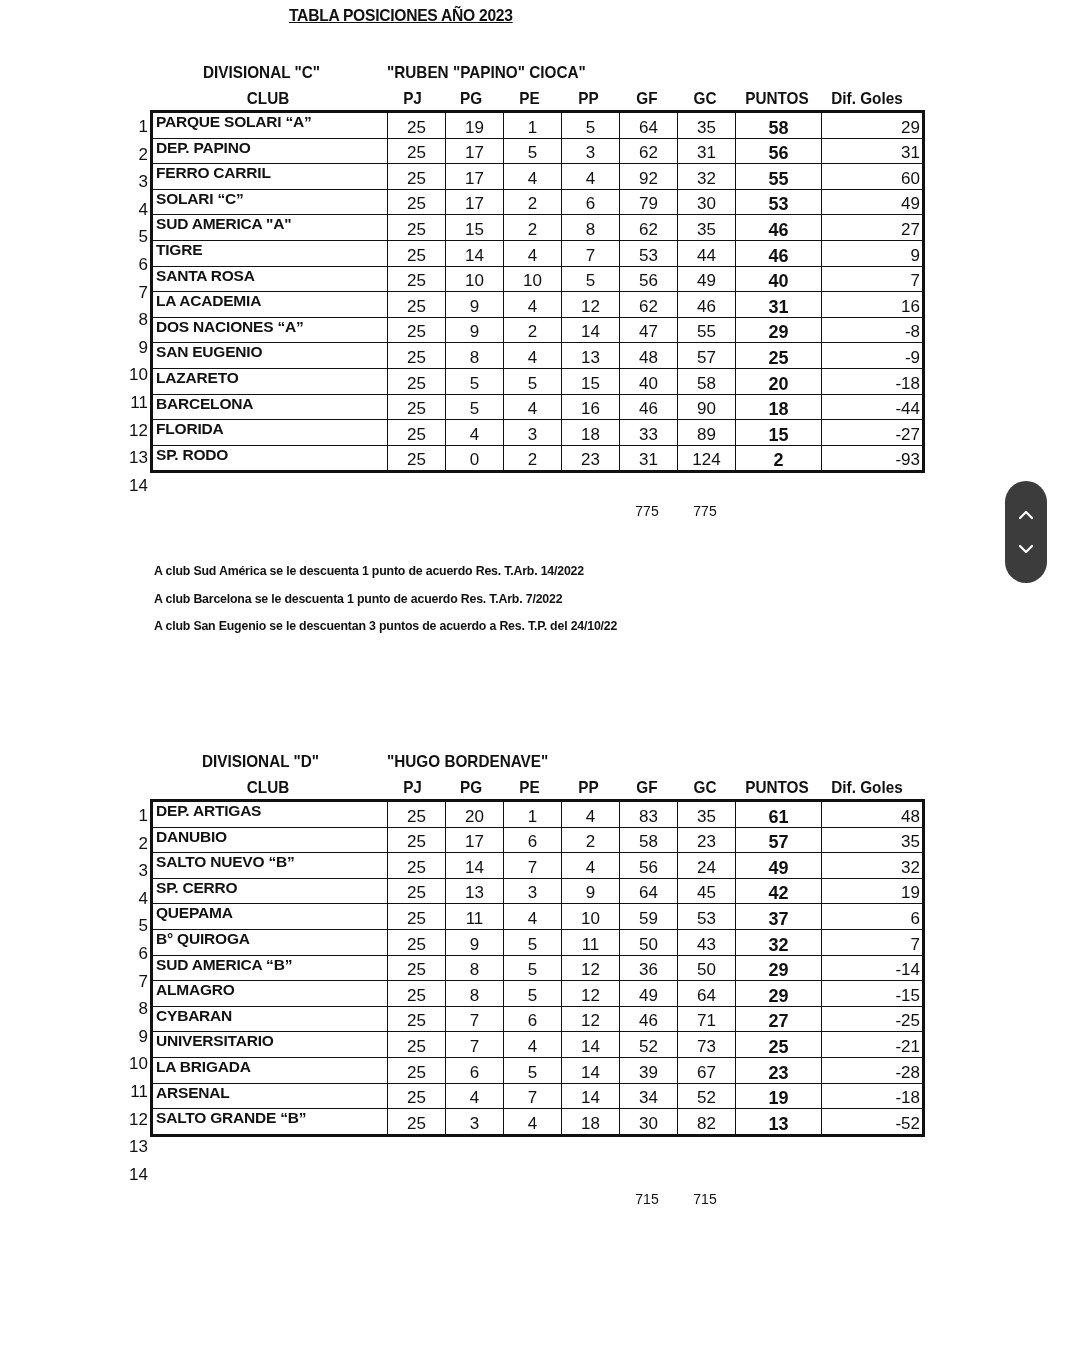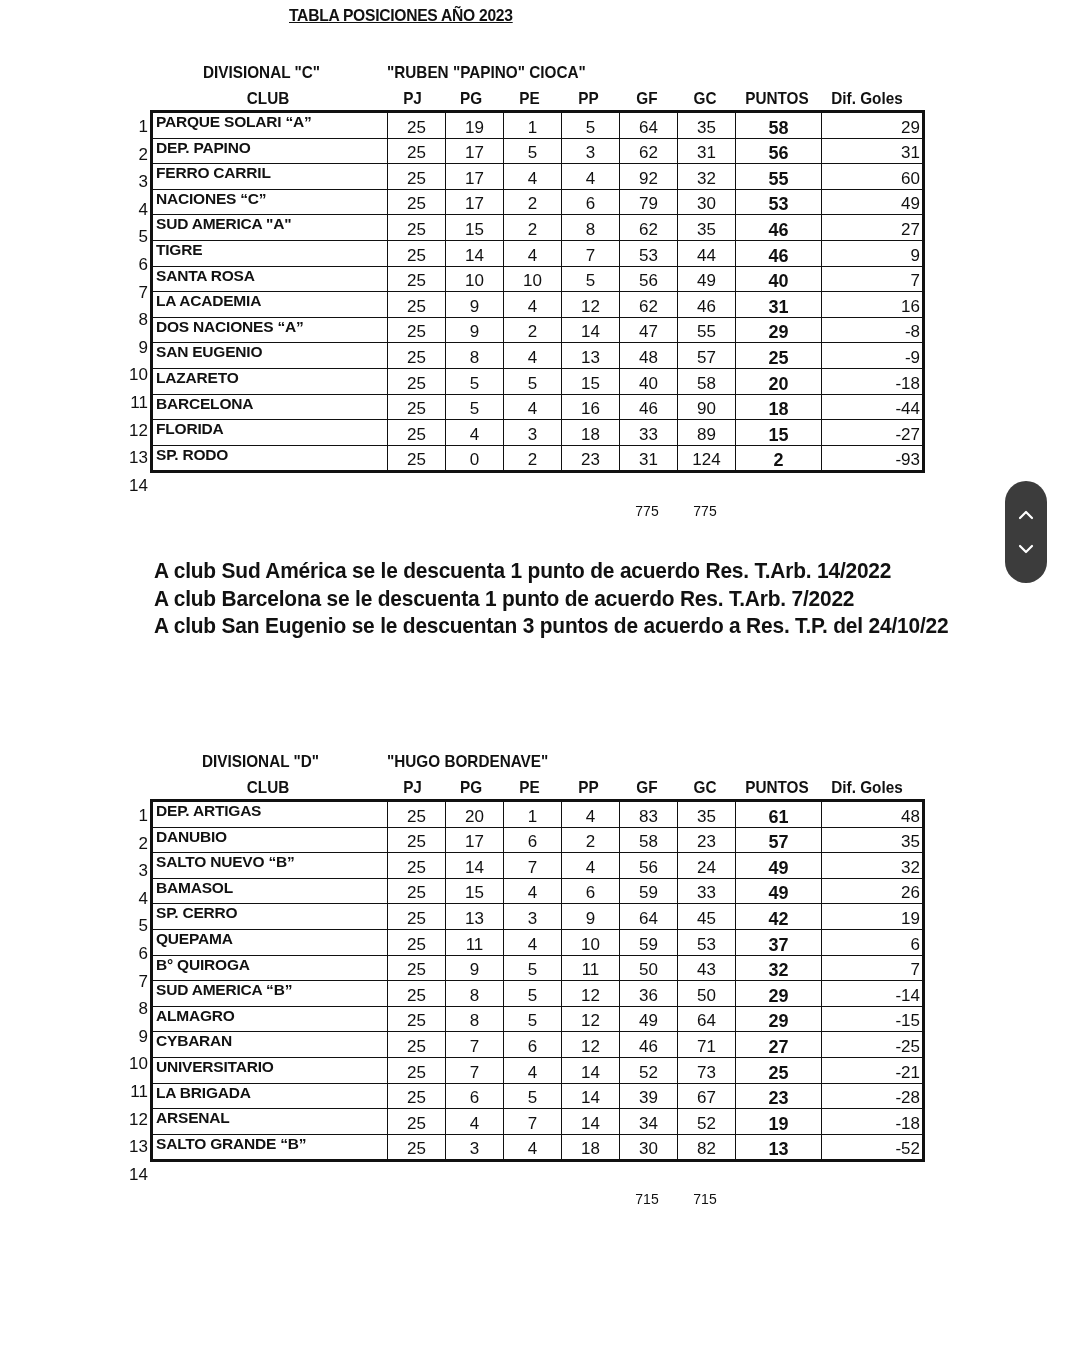--- a/index.html
+++ b/index.html
@@ -29,21 +29,21 @@
     table.std td.club {
       width: 231px; text-align: left; font-weight: bold; font-size: 15.5px; vertical-align: top;
       padding-left: 3px; line-height: 18px; letter-spacing: -0.2px;
     }
     table.std td.n { width: 57px; font-stretch: condensed; }
     table.std td.pts { width: 85px; font-weight: bold; font-size: 18px; }
     table.std td.dif { width: 98px; text-align: right; padding-right: 2px; }
     .rank-col { position: absolute; left: 118px; width: 30px; font-family: "Liberation Sans", sans-serif; }
     .rank { height: 27.6px; text-align: right; font-size: 17px; line-height: 34px; }
     .totals { position: absolute; font-family: "Liberation Sans", sans-serif; font-size: 14px; text-align: center; width: 58px; }
-    .notes { position: absolute; left: 154px; top: 557px; font-family: "Liberation Sans", sans-serif; font-weight: bold; font-size: 22px; letter-spacing: -0.2px; }
+    .notes { position: absolute; left: 154px; top: 557px; font-family: "Liberation Sans", sans-serif; font-weight: bold; font-size: 13px; letter-spacing: -0.2px; }
     .note { height: 27.5px; line-height: 27.5px; white-space: nowrap; transform: scaleX(0.95); transform-origin: left center; }
     .scroll-ctrl {
       position: absolute; left: 1005px; top: 481px; width: 42px; height: 102px; border-radius: 21px;
       background: #3c3c3c; display: flex; flex-direction: column; align-items: center; justify-content: center;
     }
     .scroll-btn { width: 42px; height: 34px; display: flex; align-items: center; justify-content: center; cursor: pointer; }
   </style>
 </head>
 <body>
 
@@ -111,21 +111,21 @@
           <td class="n">25</td>
           <td class="n">17</td>
           <td class="n">4</td>
           <td class="n">4</td>
           <td class="n">92</td>
           <td class="n">32</td>
           <td class="pts">55</td>
           <td class="dif">60</td>
         </tr>
       <tr>
-          <td class="club">NACIONES “C”</td>
+          <td class="club">SOLARI “C”</td>
           <td class="n">25</td>
           <td class="n">17</td>
           <td class="n">2</td>
           <td class="n">6</td>
           <td class="n">79</td>
           <td class="n">30</td>
           <td class="pts">53</td>
           <td class="dif">49</td>
         </tr>
       <tr>
@@ -313,31 +313,20 @@
           <td class="n">25</td>
           <td class="n">14</td>
           <td class="n">7</td>
           <td class="n">4</td>
           <td class="n">56</td>
           <td class="n">24</td>
           <td class="pts">49</td>
           <td class="dif">32</td>
         </tr>
       <tr>
-          <td class="club">BAMASOL</td>
-          <td class="n">25</td>
-          <td class="n">15</td>
-          <td class="n">4</td>
-          <td class="n">6</td>
-          <td class="n">59</td>
-          <td class="n">33</td>
-          <td class="pts">49</td>
-          <td class="dif">26</td>
-        </tr>
-      <tr>
           <td class="club">SP. CERRO</td>
           <td class="n">25</td>
           <td class="n">13</td>
           <td class="n">3</td>
           <td class="n">9</td>
           <td class="n">64</td>
           <td class="n">45</td>
           <td class="pts">42</td>
           <td class="dif">19</td>
         </tr>

